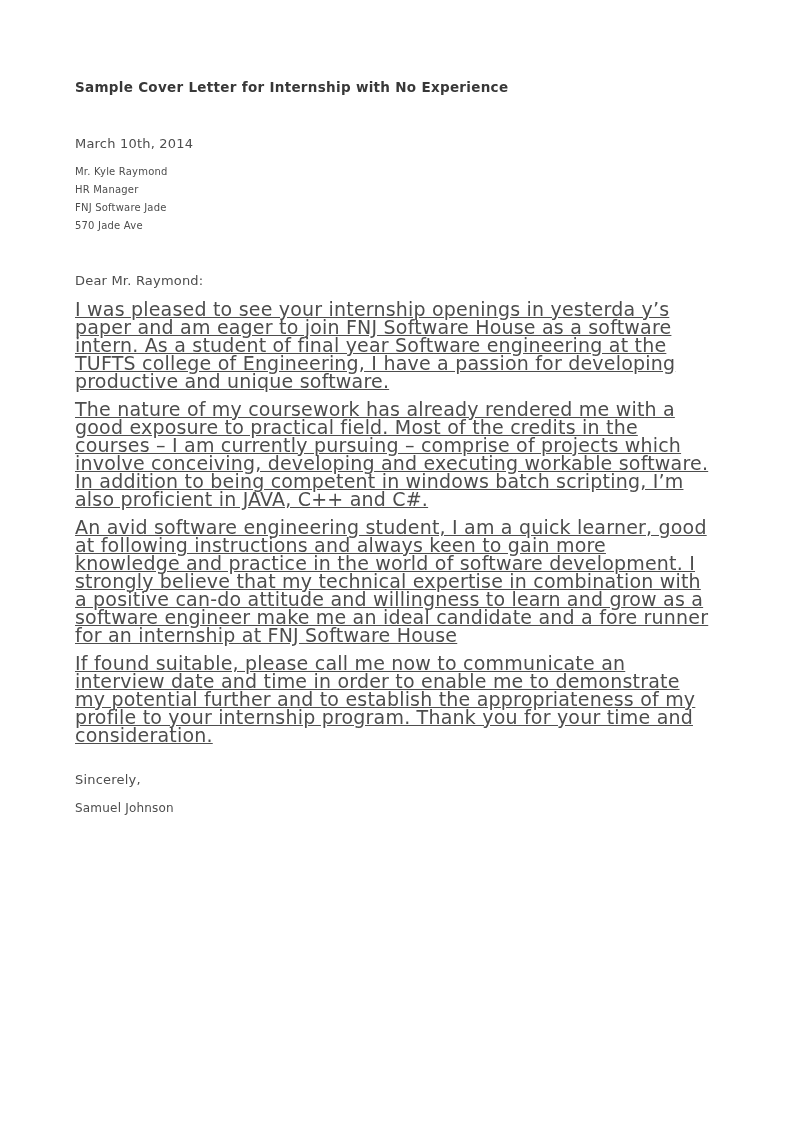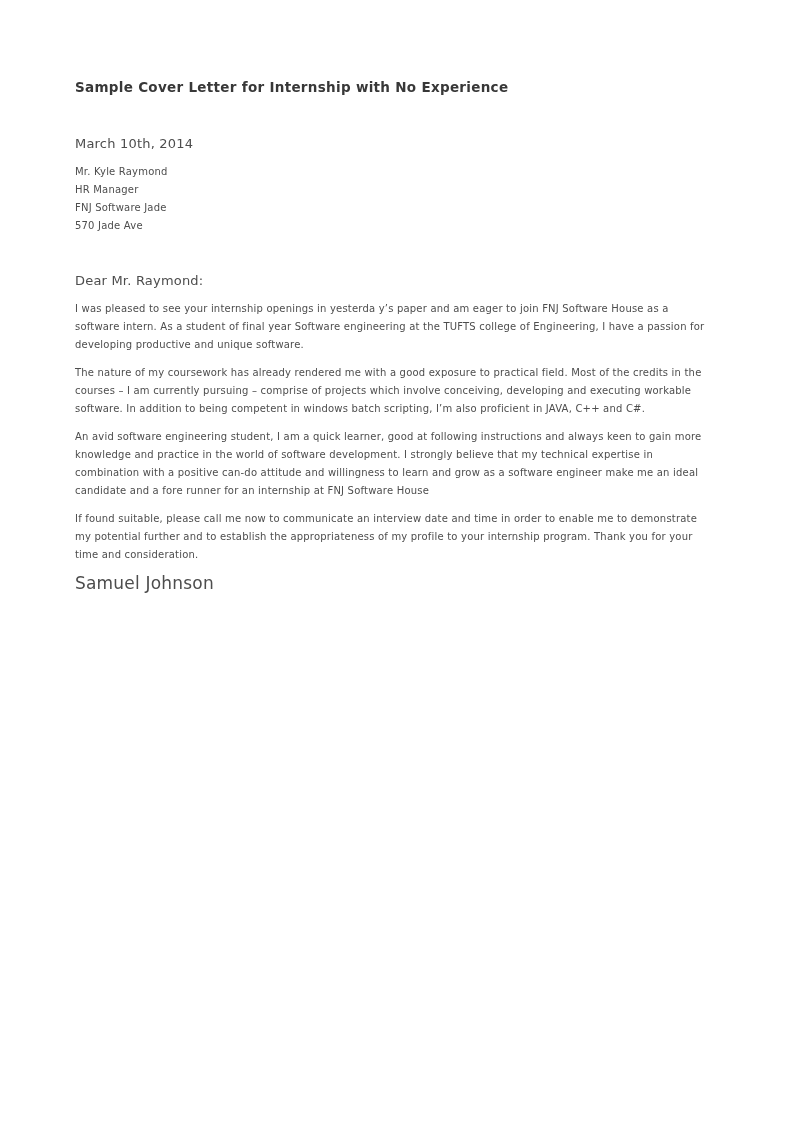--- a/index.html
+++ b/index.html
@@ -38,35 +38,36 @@
     letter-spacing: 0.2px;
     margin-bottom: 37px;
   }
   .salutation {
     font-size: 13px;
     line-height: 18px;
     letter-spacing: 0.2px;
     margin-bottom: 10px;
   }
   .body-paragraph {
-    font-size: 10px;
+    font-size: 19px;
     line-height: 18px;
     letter-spacing: 0.2px;
     max-width: 640px;
     margin-bottom: 10px;
+    text-decoration: underline;
   }
   .closing {
     font-size: 13px;
     line-height: 18px;
     letter-spacing: 0.2px;
     margin-top: 27px;
     margin-bottom: 10px;
   }
   .signature {
-    font-size: 17px;
+    font-size: 12px;
     line-height: 18px;
     letter-spacing: 0.2px;
   }
 </style>
 </head>
 <body>
 
 <div class="page">
   <div class="content">
 
@@ -84,17 +85,18 @@
     <div class="salutation">Dear Mr. Raymond:</div>
 
     <p class="body-paragraph">I was pleased to see your internship openings in yesterda y’s paper and am eager to join FNJ Software House as a software intern. As a student of final year Software engineering at the TUFTS college of Engineering, I have a passion for developing productive and unique software.</p>
 
     <p class="body-paragraph">The nature of my coursework has already rendered me with a good exposure to practical field. Most of the credits in the courses – I am currently pursuing  – comprise of projects which involve conceiving, developing and executing workable software. In addition to being competent in windows batch scripting, I’m also proficient in JAVA, C++ and C#.</p>
 
     <p class="body-paragraph">An avid software engineering student, I am a quick learner, good at following instructions and always keen to gain more knowledge and practice in the world of software development. I strongly believe that my technical expertise in combination with a positive can-do attitude and willingness to learn and grow as a software engineer make me an ideal candidate and a fore runner for an internship at FNJ Software House</p>
 
     <p class="body-paragraph">If found suitable, please call me now to communicate an interview date and time in order to enable me to demonstrate my potential further and to establish the appropriateness of my profile to your internship program. Thank you for your time and consideration.</p>
 
+    <div class="closing">Sincerely,</div>
 
     <div class="signature">Samuel Johnson</div>
 
   </div>
 </div>
 
 </body></html>

